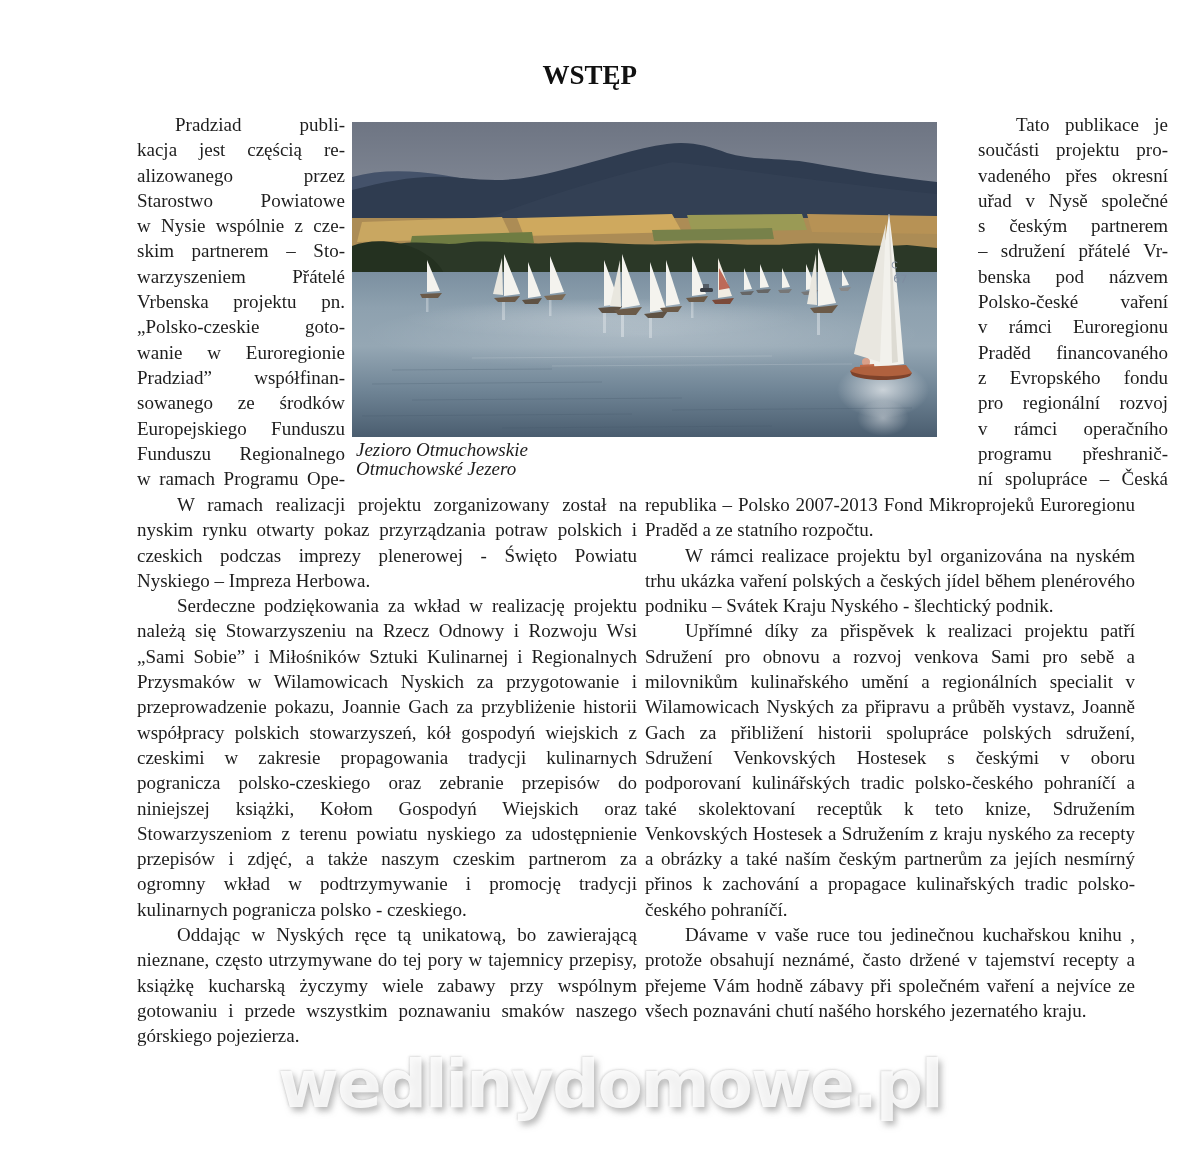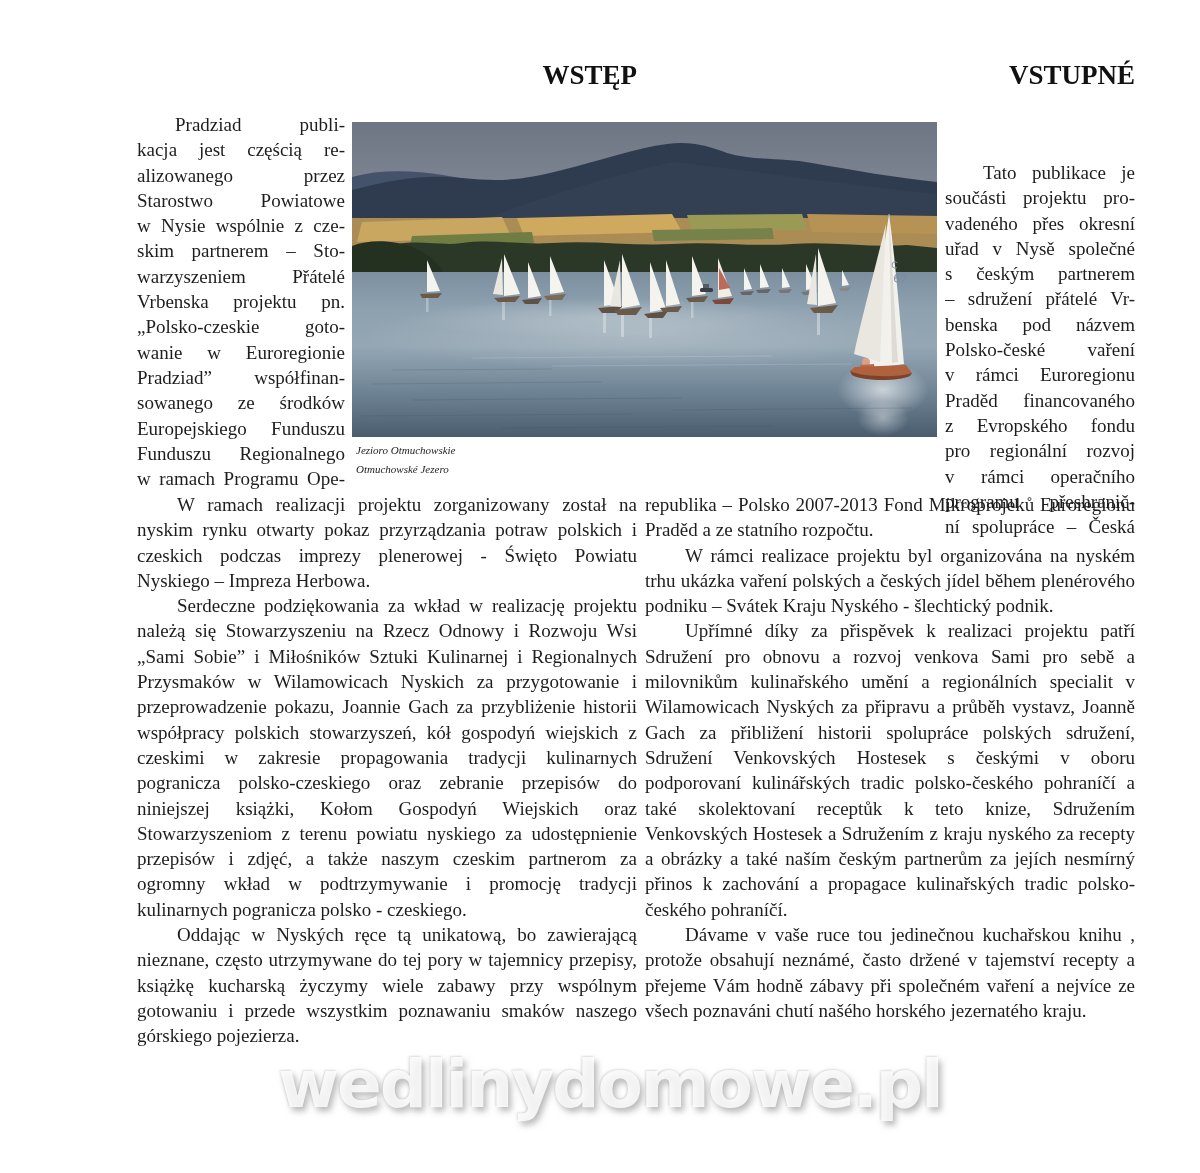--- a/index.html
+++ b/index.html
@@ -10,27 +10,27 @@
   .heading{
     position:absolute;top:60px;font-weight:bold;font-size:27px;line-height:30px;
     text-align:right;color:#111;
   }
   #heading-left{left:137px;width:500px;text-indent:16px;}
   #heading-right{left:645px;width:490px;text-indent:18px;}
 
   #photo{position:absolute;left:352px;top:122px;width:585px;height:315px;}
   #photo svg{display:block;width:585px;height:315px;}
 
-  #caption{position:absolute;left:356px;top:441px;font-size:11px;line-height:18.5px;
+  #caption{position:absolute;left:356px;top:441px;font-size:19px;line-height:18.5px;
     font-style:italic;color:#1d1d1d;}
 
   .body-text{font-size:19px;line-height:25.3px;}
   .narrow{position:absolute;overflow:hidden;}
   #narrow-left{left:137px;top:112px;width:208px;}
-  #narrow-right{left:945px;top:112px;width:190px;margin-top:48px;}
+  #narrow-right{left:978px;top:112px;width:190px;}
   .ln{text-align:justify;}
   .ln.jl{text-align-last:justify;}
   #narrow-left .ln:first-child,#narrow-right .ln:first-child{text-indent:38px;}
 
   .col{position:absolute;top:492px;}
   #wide-left{left:137px;width:500px;}
   #wide-right{left:645px;width:490px;}
   .para{margin:0;text-align:justify;hyphens:auto;-webkit-hyphens:auto;}
   .para.ind{text-indent:40px;}
 
@@ -41,21 +41,20 @@
     text-shadow:3px 4px 6px rgba(125,125,125,0.55),-1px -1px 2px rgba(170,170,170,0.35),0 0 1px rgba(255,255,255,0.9);
     white-space:nowrap;
   }
 </style>
 </head>
 <body>
 
 <div id="page">
 
   <div class="heading" id="heading-left">WSTĘP</div>
-  <div class="heading" id="heading-right">VSTUPNÉ</div>
 
   <div id="photo" aria-label="sailboats-on-otmuchow-lake-photo">
     <svg viewBox="0 0 585 315" preserveAspectRatio="none">
       <defs>
         <linearGradient id="sky" x1="0" y1="0" x2="0" y2="1">
           <stop offset="0" stop-color="#6e7583"></stop>
             <stop offset="1" stop-color="#939aa6"></stop>
         </linearGradient>
         <linearGradient id="water" x1="0" y1="0" x2="0" y2="1">
           <stop offset="0" stop-color="#7b8fa0"></stop>

